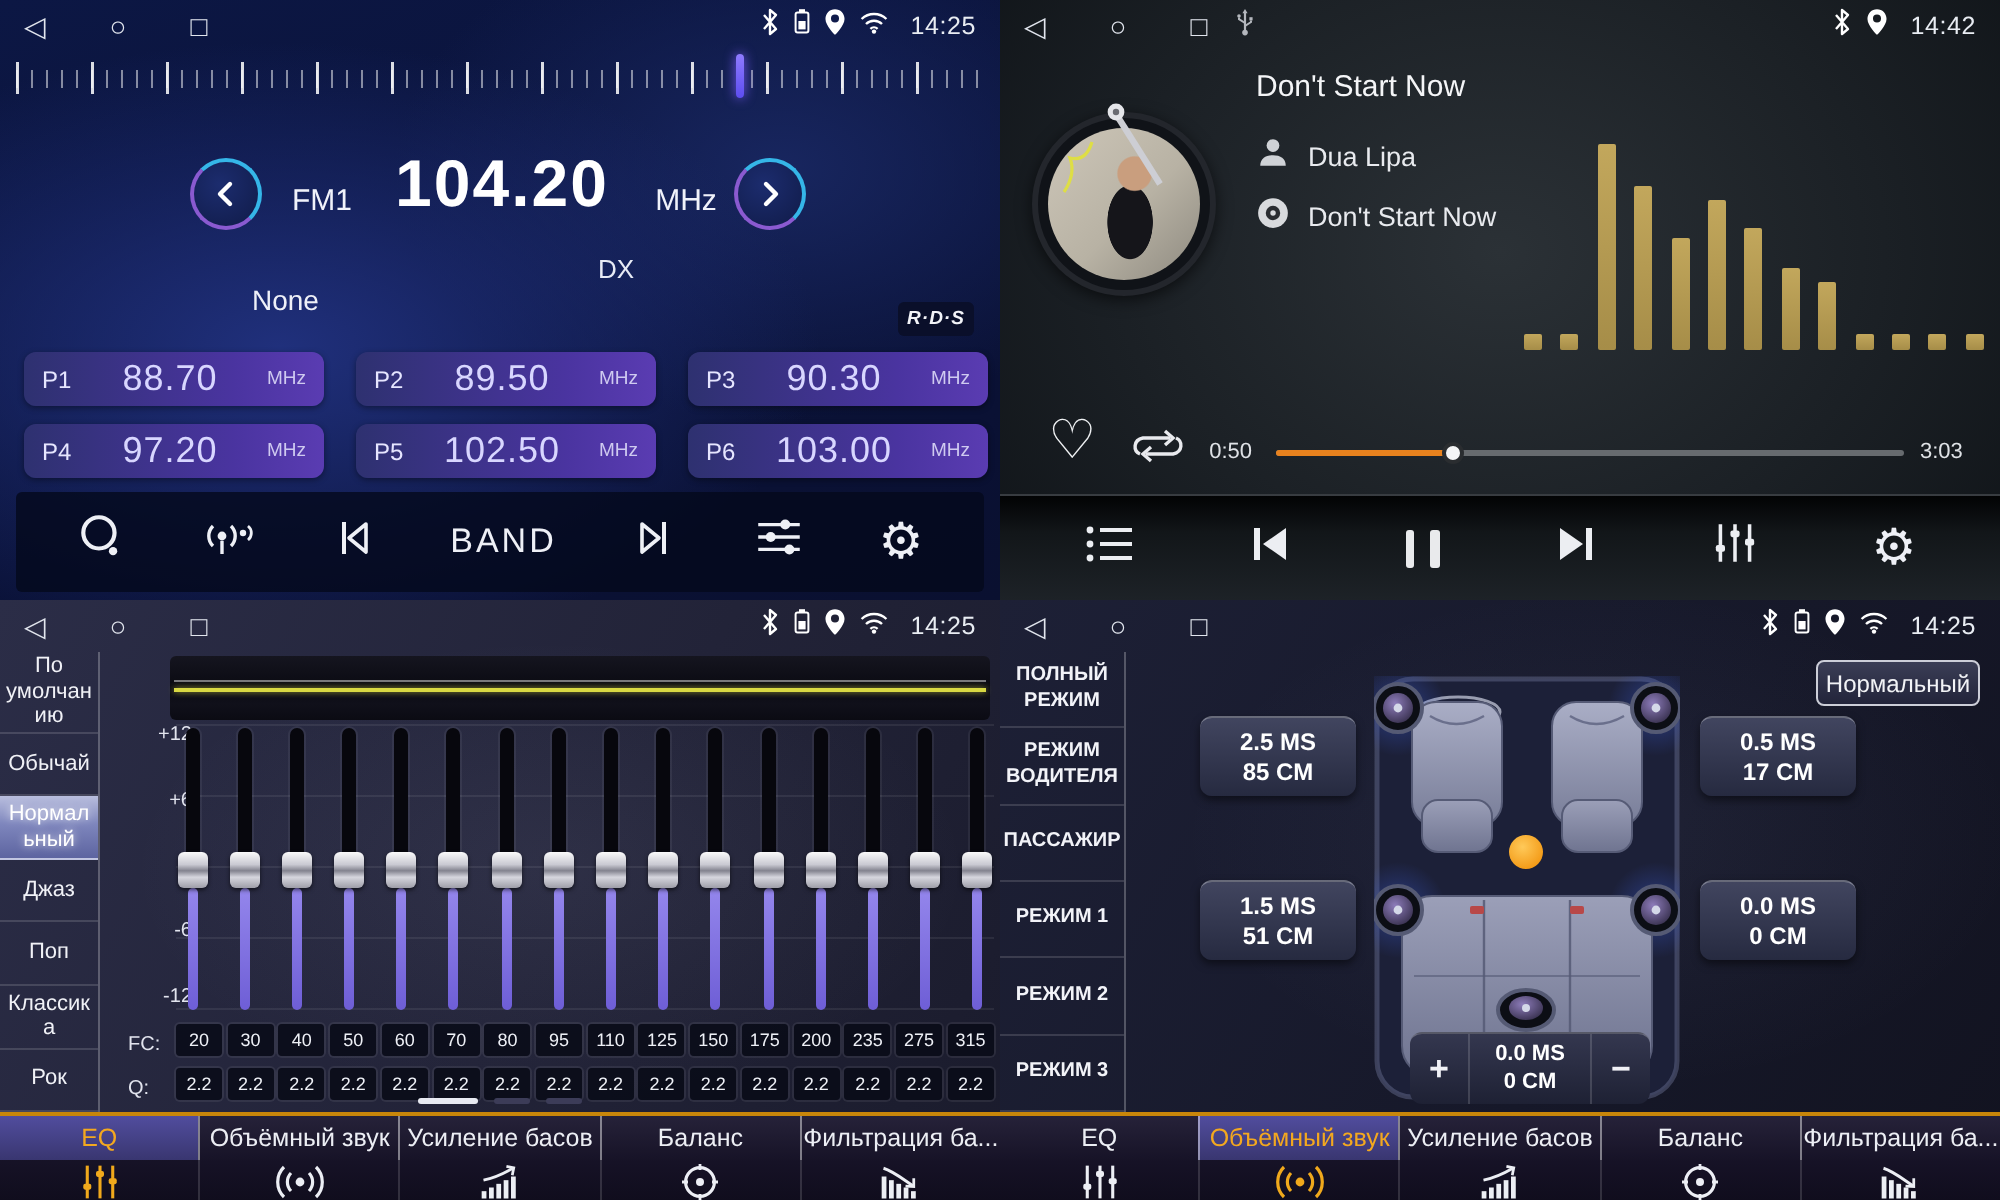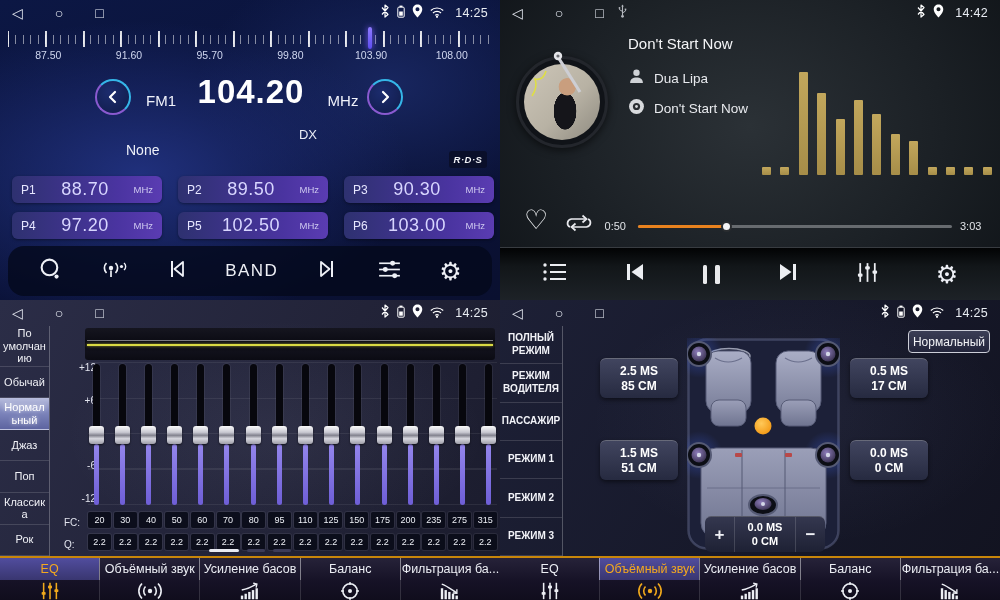--- a/index.html
+++ b/index.html
@@ -35,21 +35,21 @@
   .freq-big { position:absolute; left:195px; top:3px; width:112px; text-align:center; font-size:33px; font-weight:bold; letter-spacing:1px; color:#fff; }
   .freq-unit { position:absolute; left:322px; top:22px; width:42px; text-align:center; font-size:15px; color:#f0f2fa; }
   .radio-none { position:absolute; left:126px; top:142px; width:70px; text-align:left; font-size:14px; color:#eef0f8; }
   .radio-dx { position:absolute; left:280px; top:127px; width:56px; text-align:center; font-size:13px; color:#e8ebf5; }
   .rds-badge { position:absolute; left:449px; top:151px; width:38px; height:17px; background:#0a0f2a; border-radius:3px; color:#f2f3f8; font-size:9.5px; font-weight:bold; font-style:italic; display:flex; align-items:center; justify-content:center; letter-spacing:.5px; }
   .presets { position:absolute; left:12px; top:176px; width:478px; display:grid; grid-template-columns:150px 150px 150px; grid-column-gap:16px; grid-row-gap:9px; }
   .preset { height:27px; border-radius:6px; background:linear-gradient(90deg,#2e3170 0%, #4a34a0 70%, #5a3cb2 100%); display:flex; align-items:center; padding:0 9px; box-shadow:0 1px 3px rgba(0,0,0,.4); }
   .preset-id { font-size:12px; color:#e6e6ff; width:22px; }
   .preset-freq { flex:1; text-align:center; font-size:18px; color:#d8d6ff; letter-spacing:.5px; }
   .preset-unit { font-size:9.5px; color:#cfcaf0; width:26px; text-align:right; }
-  .radio-toolbar { position:absolute; left:8px; top:246px; width:484px; height:50px; border-radius:16px; background:rgba(4,9,28,.8); display:flex; align-items:center; justify-content:space-around; padding:0 12px; }
+  .radio-toolbar { position:absolute; left:8px; top:246px; width:484px; height:50px; border-radius:3px; background:rgba(4,9,28,.8); display:flex; align-items:center; justify-content:space-around; padding:0 12px; }
   .band-btn { color:#eef0f6; font-size:17px; letter-spacing:1.5px; }
   .gear-glyph { font-size:25px; color:#eef0f6; line-height:1; }
 
   
   .q-player { background:radial-gradient(70% 95% at 50% 42%, #2b3136 0%, #1b2025 55%, #0e1216 100%); }
   .album { position:absolute; left:12px; top:48px; width:100px; height:112px; }
   .album-outer { position:absolute; left:4px; top:8px; width:92px; height:92px; border-radius:50%; background:#101318; border:3px solid #23262c; box-shadow:0 2px 8px rgba(0,0,0,.6); }
   .album-photo { position:absolute; left:12px; top:16px; width:76px; height:76px; border-radius:50%;
     background:
       radial-gradient(circle 9px at 57% 30%, #c99e7e 92%, rgba(201,158,126,0) 100%),
@@ -157,29 +157,20 @@
               <path d="M0.8 3.5 A9 9 0 0 1 13.2 3.5 M3 6 A5.7 5.7 0 0 1 11 6 M5.2 8.4 A2.6 2.6 0 0 1 8.8 8.4" stroke="#fff" stroke-width="1.2" fill="none"></path>
               <circle cx="7" cy="9.8" r="1.1" fill="#fff"></circle>
             </svg></span>
         <span class="sb-time">14:25</span>
       </div>
     </div>
 
     <div class="dial">
       <div class="dial-ticks"></div>
       <div class="dial-indicator"></div>
-      <div class="dial-labels">
-
-      <span class="dial-label">87.50</span>
-          <span class="dial-label">91.60</span>
-          <span class="dial-label">95.70</span>
-          <span class="dial-label">99.80</span>
-          <span class="dial-label">103.90</span>
-          <span class="dial-label">108.00</span>
-        </div>
     </div>
 
     <div class="freq-row">
       <div class="round-btn rb-left">
           <svg width="14" height="14" viewBox="0 0 14 14">
             <path d="M9 2 L4 7 L9 12" stroke="#fff" stroke-width="2.2" fill="none" stroke-linecap="round" stroke-linejoin="round"></path>
           </svg>
         </div>
       <div class="band-label">FM1</div>
       <div class="freq-big">104.20</div>

